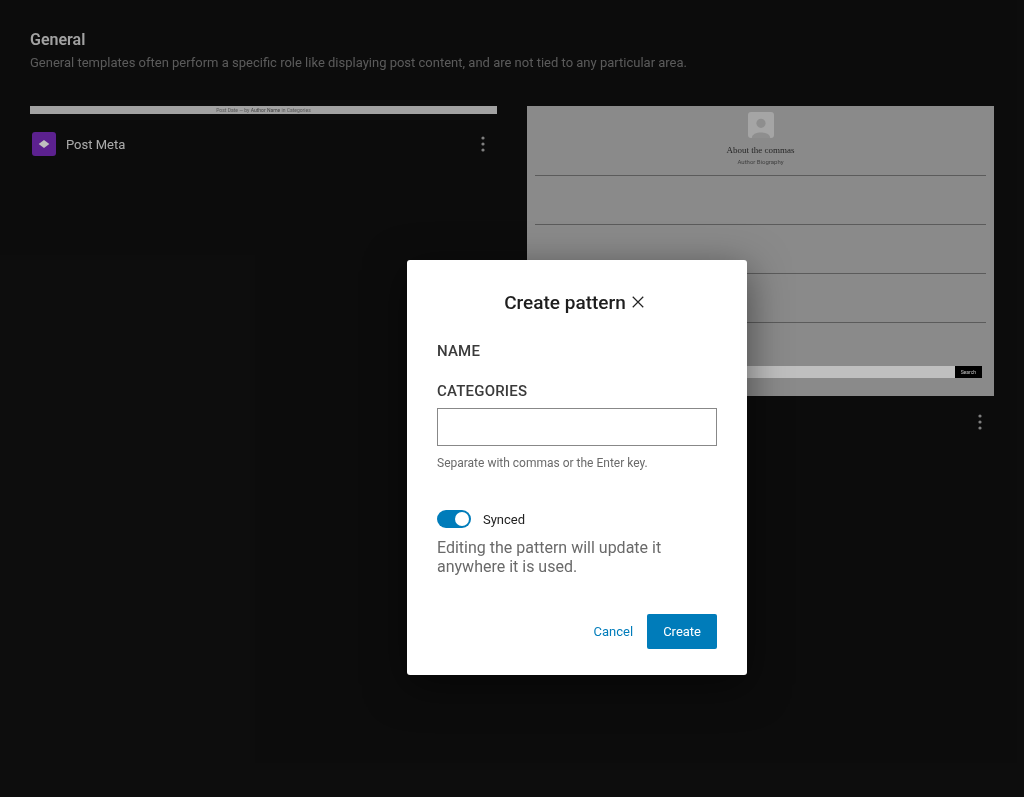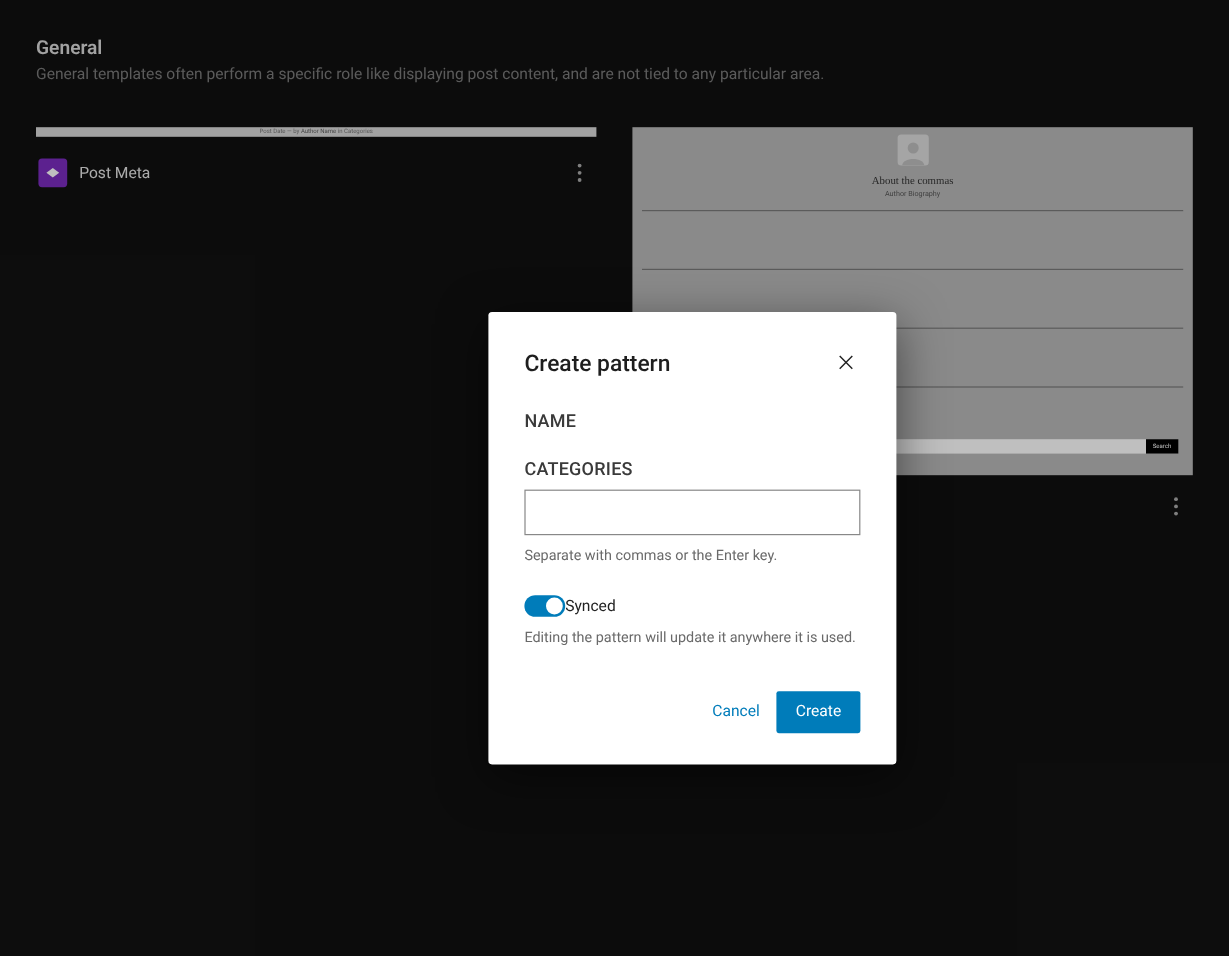--- a/index.html
+++ b/index.html
@@ -168,21 +168,21 @@
       width:340px;
       background:#fff;
       border-radius:3px;
       box-shadow: 0 10px 40px rgba(0,0,0,0.5);
       padding: 30px 30px 26px 30px;
       color:#1e1e1e;
     }
     .modal-header {
       display:flex;
       align-items:center;
-      justify-content:space-between;
+      justify-content:center;
       margin-bottom:28px;
     }
     .modal-title {
       font-size:19px;
       font-weight:500;
       color:#1e1e1e;
     }
     .close-btn {
       width:24px;
       height:24px;
@@ -212,21 +212,22 @@
     .field-input::placeholder { color:#888; }
     .field-group { margin-bottom:22px; }
     .help-text {
       font-size:12px;
       color:#6a6a6a;
       margin-top:10px;
     }
     .toggle-row {
       display:flex;
       align-items:center;
-      margin-top:26px;
+      gap:12px;
+      margin-top:40px;
     }
     .toggle {
       width:34px;
       height:18px;
       background:#007cba;
       border-radius:10px;
       position:relative;
       cursor:pointer;
     }
     .toggle::after {
@@ -234,21 +235,21 @@
       width:14px;
       height:14px;
       background:#fff;
       border-radius:50%;
       position:absolute;
       right:2px;
       top:2px;
     }
     .toggle-label { font-size:13px; color:#222; }
     .toggle-help {
-      font-size:12px;
+      font-size:16px;
       color:#6a6a6a;
       margin-top:10px;
     }
     .modal-actions {
       display:flex;
       justify-content:flex-end;
       gap:14px;
       margin-top:38px;
       align-items:center;
     }

